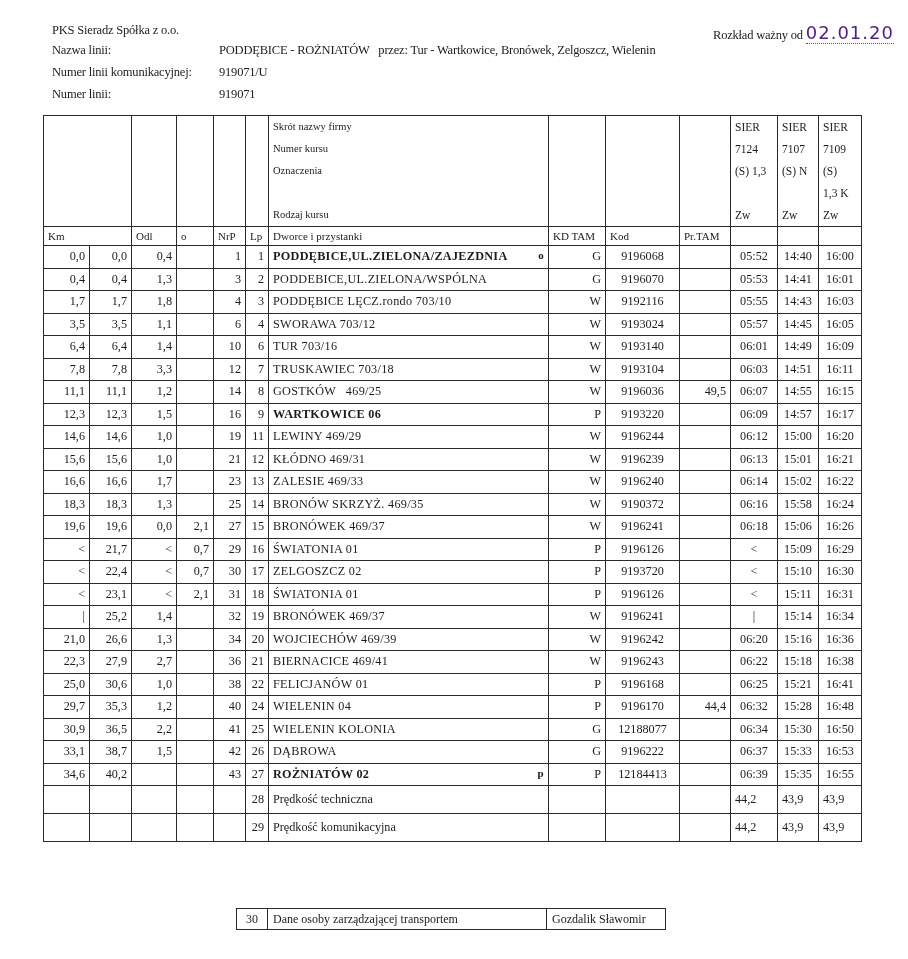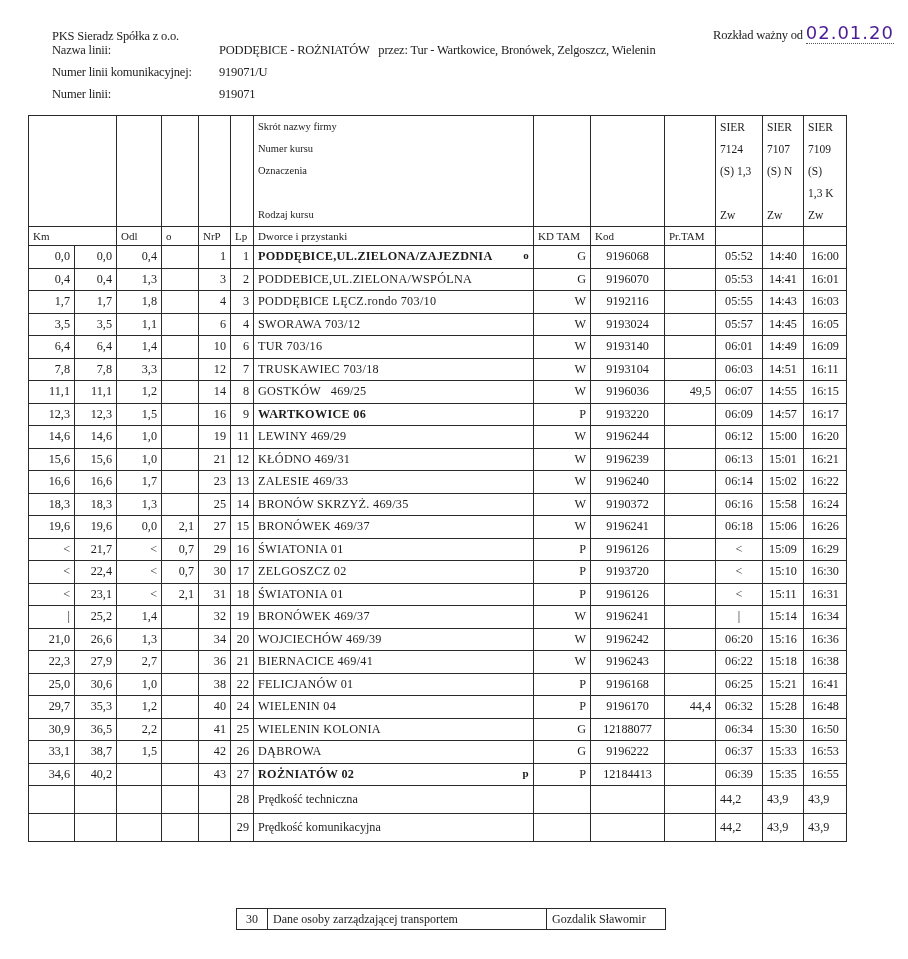--- a/index.html
+++ b/index.html
@@ -3,21 +3,21 @@
 <meta charset="utf-8">
 <style>
   html, body { margin:0; padding:0; }
   body {
     width:908px; height:959px; background:#ffffff; position:relative; overflow:hidden;
     font-family:"Liberation Serif", serif; color:#1c1c1c;
   }
   .hdr { position:absolute; font-size:12.5px; white-space:nowrap; letter-spacing:-0.2px; }
   .valid-date { font-family:"DejaVu Sans", sans-serif; font-size:18px; color:#4c1d95; border-bottom:1px dotted #555; letter-spacing:1px; }
   table.tt {
-    position:absolute; left:28px; top:115px; border-collapse:collapse;
+    position:absolute; left:43px; top:115px; border-collapse:collapse;
     font-size:12.2px; table-layout:fixed;
   }
   table.tt td { border:1px solid #2a2a2a; padding:0 4px; height:21.5px; white-space:nowrap; overflow:hidden; }
   table.tt td.r { text-align:right; }
   table.tt td.c { text-align:center; }
   table.tt td.name { letter-spacing:0.3px; }
   table.tt td.bold { font-weight:bold; }
   .hcell { vertical-align:top; font-size:10.5px; line-height:22px; }
   .hcell .l { display:block; height:22px; }
   .timehdr { font-size:11.5px; line-height:22px; vertical-align:top; }
@@ -26,21 +26,21 @@
   table.tt tr.sum td { height:27px; }
   .stop-flag { float:right; font-size:11px; }
   .footer-box {
     position:absolute; left:236px; top:908px; border-collapse:collapse; font-size:12px;
   }
   .footer-box td { border:1px solid #2a2a2a; padding:2px 5px; height:16px; white-space:nowrap; }
 </style>
 </head>
 <body>
 
-<div class="hdr" style="left:52px; top:29px;">PKS Sieradz Spółka z o.o.</div>
+<div class="hdr" style="left:52px; top:23px;">PKS Sieradz Spółka z o.o.</div>
 <div class="hdr" style="left:713px; top:22px;">
   <span>Rozkład ważny od</span>
   <span class="valid-date">02.01.20</span>
 </div>
 <div class="hdr" style="left:52px; top:43px;">Nazwa linii:</div>
 <div class="hdr" style="left:219px; top:43px;">
   <span>PODDĘBICE - ROŻNIATÓW</span>
   <span style="margin-left:6px;">przez: Tur - Wartkowice, Bronówek, Zelgoszcz, Wielenin</span>
 </div>
 <div class="hdr" style="left:52px; top:65px;">Numer linii komunikacyjnej:</div>

